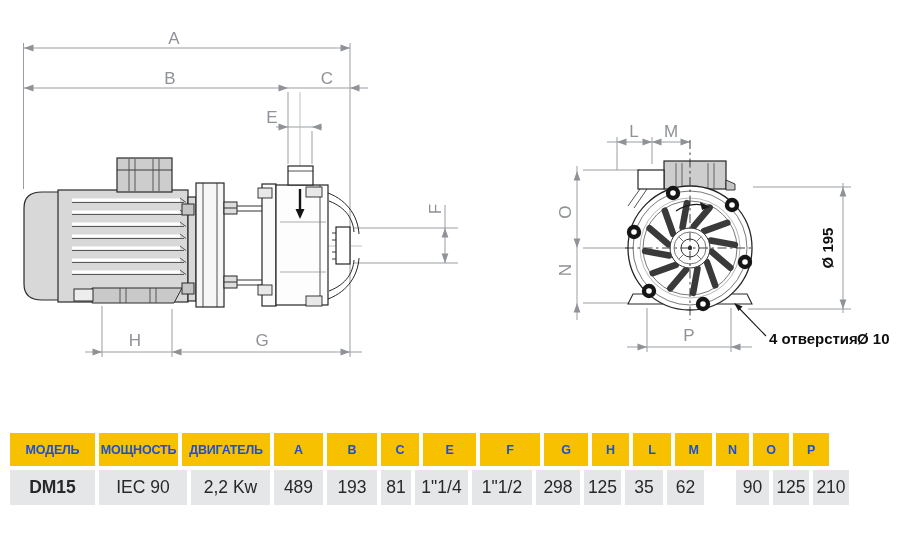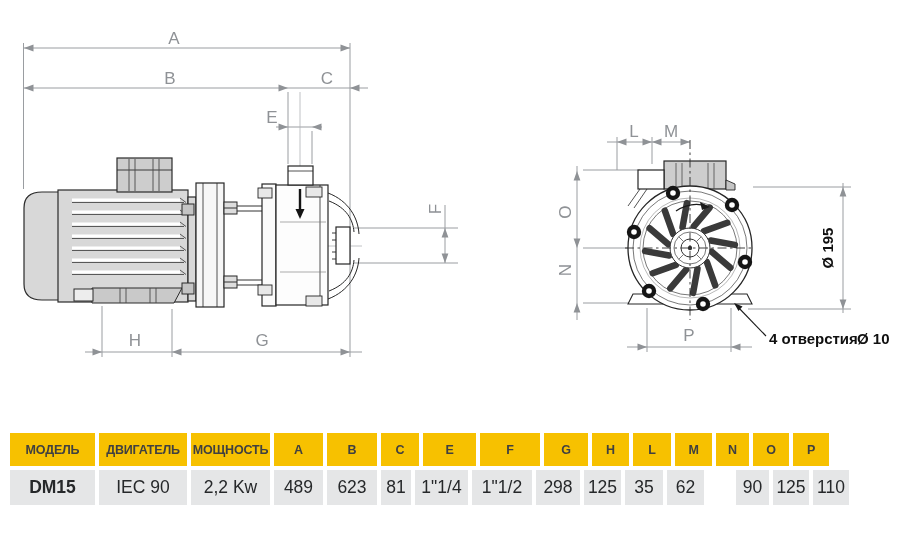--- a/index.html
+++ b/index.html
@@ -7,21 +7,21 @@
     position:relative;width:908px;height:543px;background:#ffffff;overflow:hidden;
     font-family:"Liberation Sans",sans-serif;
   }
   .drawing{position:absolute;left:0;top:0;}
   .dim-label{font-family:"Liberation Sans",sans-serif;font-size:17px;fill:#8f9296;}
   .black-label{font-family:"Liberation Sans",sans-serif;font-size:15px;font-weight:bold;fill:#101010;}
   .spec-table{position:absolute;left:10px;top:433px;width:892px;}
   .trow{display:flex;gap:4px;}
   .trow.head{margin-bottom:4px;}
   .th{
-    background:#F7C100;color:#404040;font-weight:bold;font-size:12.5px;letter-spacing:-0.2px;
+    background:#F7C100;color:#1d4ed8;font-weight:bold;font-size:12.5px;letter-spacing:-0.2px;
     height:33px;display:flex;align-items:center;justify-content:center;
     box-sizing:border-box;flex:0 0 auto;white-space:nowrap;
   }
   .td{
     background:#E5E6E7;color:#26282a;font-size:17.5px;
     height:35px;display:flex;align-items:center;justify-content:center;
     box-sizing:border-box;flex:0 0 auto;white-space:nowrap;
   }
   .td.bold{font-weight:bold;}
 </style>
@@ -298,47 +298,47 @@
       <text class="dim-label" x="689" y="341">P</text>
       <text class="black-label" transform="rotate(-90 833 248)" x="833" y="248">Ø 195</text>
     </g>
     <text class="black-label" x="769" y="344">4 отверстия</text>
     <text class="black-label" x="857" y="344">Ø 10</text>
   </svg>
 
   <div class="spec-table">
     <div class="trow head" id="thead">
         <div class="th" style="width: 85px;">МОДЕЛЬ</div>
+        <div class="th" style="width: 79px;">МОЩНОСТЬ</div>
         <div class="th" style="width: 88px;">ДВИГАТЕЛЬ</div>
-        <div class="th" style="width: 79px;">МОЩНОСТЬ</div>
         <div class="th" style="width: 49px;">A</div>
         <div class="th" style="width: 50px;">B</div>
         <div class="th" style="width: 38px;">C</div>
         <div class="th" style="width: 53px;">E</div>
         <div class="th" style="width: 60px;">F</div>
         <div class="th" style="width: 44px;">G</div>
         <div class="th" style="width: 37px;">H</div>
         <div class="th" style="width: 38px;">L</div>
         <div class="th" style="width: 37px;">M</div>
         <div class="th" style="width: 33px;">N</div>
         <div class="th" style="width: 36px;">O</div>
         <div class="th" style="width: 36px;">P</div>
       </div>
     <div class="trow" id="tbody">
         <div class="td bold" style="width: 85px;">DM15</div>
         <div class="td" style="width: 88px;">IEC 90</div>
         <div class="td" style="width: 79px;">2,2 Kw</div>
         <div class="td" style="width: 49px;">489</div>
-        <div class="td" style="width: 50px;">623</div>
+        <div class="td" style="width: 50px;">193</div>
         <div class="td" style="width: 30px;">81</div>
         <div class="td" style="width: 53px;">1"1/4</div>
         <div class="td" style="width: 60px;">1"1/2</div>
         <div class="td" style="width: 44px;">298</div>
         <div class="td" style="width: 37px;">125</div>
         <div class="td" style="width: 38px;">35</div>
         <div class="td" style="width: 37px;">62</div>
         <div class="td" style="width: 33px; margin-left: 28px;">90</div>
         <div class="td" style="width: 36px;">125</div>
-        <div class="td" style="width: 36px;">110</div>
+        <div class="td" style="width: 36px;">210</div>
       </div>
   </div>
 
 </div>
 
 </body></html>

